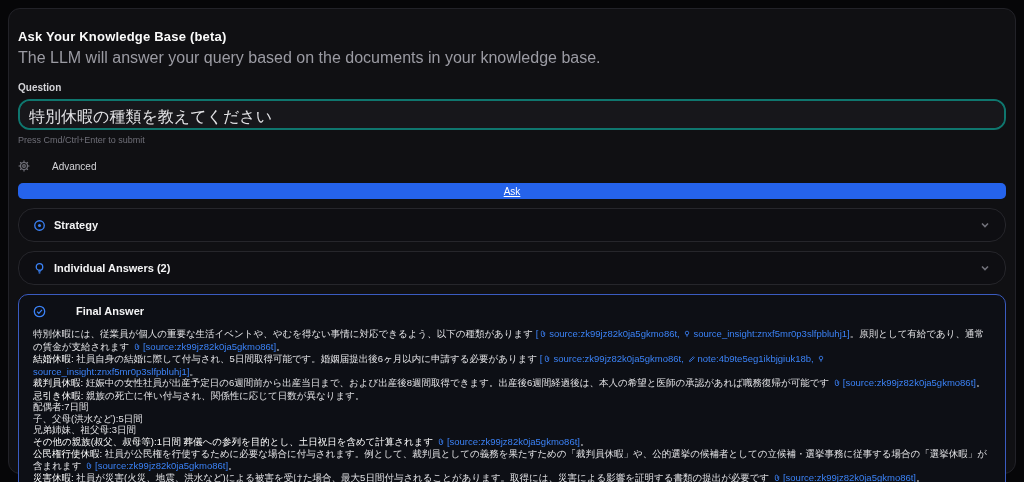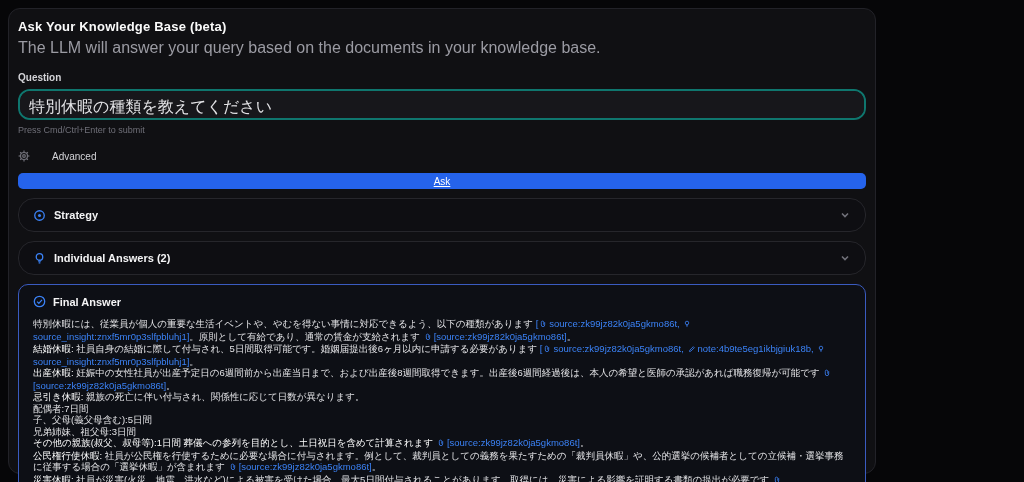--- a/index.html
+++ b/index.html
@@ -1,35 +1,35 @@
 <!DOCTYPE html>
 <html><head>
 <meta charset="utf-8">
 <style>
   * { box-sizing: border-box; margin: 0; padding: 0; }
   html,body { width:1024px; height:482px; background:#060608; font-family:"Liberation Sans","DejaVu Sans",sans-serif; overflow:hidden; }
-  .panel { position:absolute; left:8px; top:8px; width:868px; height:466px; background:#101013; border:1px solid #222228; border-radius:12px; padding:10px 9px 12px 9px; }
+  .panel { position:absolute; left:8px; top:8px; width:1008px; height:466px; background:#101013; border:1px solid #222228; border-radius:12px; padding:20px 9px 12px 9px; }
   .h1 { font-size:13px; font-weight:bold; color:#fafafa; letter-spacing:.2px; }
   .subtitle { font-size:16px; color:#9b9ba3; margin-top:5px; }
   .q-label { display:block; font-size:10px; font-weight:bold; color:#d4d4d8; margin-top:15px; }
   .q-input { display:block; width:100%; height:31px; margin-top:6px; background:#17171b; border:2px solid #0f766e; border-radius:12px; color:#e4e4e7; font-size:16px; padding:6px 9px; resize:none; outline:none; font-family:inherit; }
   .hint { font-size:9px; color:#6f6f78; margin-top:5px; }
   .models-row { display:flex; justify-content:space-between; align-items:flex-start; margin-top:13px; }
   .models-label { font-size:10px; color:#9b9ba3; }
   .badges { display:flex; gap:8px; margin-top:7px; }
   .badge { background:#27272c; color:#d4d4d8; font-size:9px; padding:3px 9px; border-radius:5px; white-space:nowrap; }
   .advanced { display:flex; align-items:center; gap:22px; color:#d4d4d8; font-size:10px; cursor:pointer; margin-top:2px; }
   .ask-btn { display:flex; align-items:center; justify-content:center; width:100%; height:16px; margin-top:11px; background:#2563eb; border:none; border-radius:5px; color:#fff; font-size:10px; cursor:pointer; font-family:inherit;text-decoration:underline; }
   .sec-card { display:flex; align-items:center; height:34px; margin-top:9px; background:#0e0e12; border:1px solid #26262b; border-radius:16px; padding:0 14px; cursor:pointer; }
   .sec-card:first-of-type { margin-top:15px; }
   .sec-title { font-size:11px; font-weight:bold; color:#f4f4f5; margin-left:8px; flex:1; }
   .icon-blue { color:#3b82f6; display:inline-flex; }
   .chev { color:#71717a; display:inline-flex; }
   .final-card { margin-top:9px; background:#0d0f15; border:1px solid #3a5bc0; border-radius:10px; padding:10px 14px 12px 14px; min-height:205px; }
-  .final-head { display:flex; align-items:center; }
+  .final-head { display:flex; align-items:flex-start;gap:23px; }
   .final-title { font-size:11px; font-weight:bold; color:#f4f4f5; margin-left:7px; }
   .fa-content { margin-top:10px; font-size:9.5px; line-height:11.5px; color:#e4e4e7; }
   .fa-line { white-space:normal; }
   .seg-b { font-weight:normal; color:#ffffff; }
   .seg-c { color:#3b82f6; cursor:pointer; }
   .cite-icon { margin:0 2px 0 1px; vertical-align:-1px; }
   svg { display:inline-block; }
 </style>
 </head>
 <body>
@@ -114,26 +114,26 @@
                 <path d="M7.1 2.7 L7.1 6.2 a2.1 2.1 0 0 1 -4.2 0 L2.9 2.9 a1.5 1.5 0 0 1 3 0 L5.9 5.9"></path>
               </svg></span>[source:zk99jz82k0ja5gkmo86t]</span><span>。</span></div>
         <div class="fa-line"><span class="seg-b">結婚休暇:</span><span> 社員自身の結婚に際して付与され、5日間取得可能です。婚姻届提出後6ヶ月以内に申請する必要があります </span><span class="seg-c">[</span><span class="seg-c"><span class="cite-icon"><svg width="8" height="8" viewBox="0 0 10 10" fill="none" stroke="currentColor" stroke-width="1">
                 <path d="M7.1 2.7 L7.1 6.2 a2.1 2.1 0 0 1 -4.2 0 L2.9 2.9 a1.5 1.5 0 0 1 3 0 L5.9 5.9"></path>
               </svg></span>source:zk99jz82k0ja5gkmo86t</span><span class="seg-c">, </span><span class="seg-c"><span class="cite-icon"><svg width="8" height="8" viewBox="0 0 10 10" fill="none" stroke="currentColor" stroke-width="1">
                 <path d="M1.9 8.2 L2.3 6.4 L6.6 2.1 L7.9 3.4 L3.6 7.7 Z"></path>
               </svg></span>note:4b9te5eg1ikbjgiuk18b</span><span class="seg-c">, </span><span class="seg-c"><span class="cite-icon"><svg width="8" height="8" viewBox="0 0 10 10" fill="none" stroke="currentColor" stroke-width="1">
                 <circle cx="5" cy="3.7" r="2.2"></circle>
                 <path d="M4 6.7 h2 M4.4 8.2 h1.2"></path>
               </svg></span>source_insight:znxf5mr0p3slfpbluhj1</span><span class="seg-c">]</span><span>。</span></div>
-        <div class="fa-line"><span class="seg-b">出産休暇:</span><span> 妊娠中の女性社員が出産予定日の6週間前から出産当日まで、および出産後8週間取得できます。出産後6週間経過後は、本人の希望と医師の承認があれば職務復帰が可能です </span><span class="seg-c"><span class="cite-icon"><svg width="8" height="8" viewBox="0 0 10 10" fill="none" stroke="currentColor" stroke-width="1">
+        <div class="fa-line"><span class="seg-b">裁判員休暇:</span><span> 妊娠中の女性社員が出産予定日の6週間前から出産当日まで、および出産後8週間取得できます。出産後6週間経過後は、本人の希望と医師の承認があれば職務復帰が可能です </span><span class="seg-c"><span class="cite-icon"><svg width="8" height="8" viewBox="0 0 10 10" fill="none" stroke="currentColor" stroke-width="1">
                 <path d="M7.1 2.7 L7.1 6.2 a2.1 2.1 0 0 1 -4.2 0 L2.9 2.9 a1.5 1.5 0 0 1 3 0 L5.9 5.9"></path>
               </svg></span>[source:zk99jz82k0ja5gkmo86t]</span><span>。</span></div>
         <div class="fa-line"><span class="seg-b">忌引き休暇:</span><span> 親族の死亡に伴い付与され、関係性に応じて日数が異なります。</span></div>
         <div class="fa-line"><span>配偶者:7日間</span></div>
-        <div class="fa-line"><span>子、父母(義父母含む):5日間</span></div>
+        <div class="fa-line"><span>子、父母(洪水など):5日間</span></div>
         <div class="fa-line"><span>兄弟姉妹、祖父母:3日間</span></div>
         <div class="fa-line"><span class="seg-b">その他の親族(叔父、叔母等):1日間 葬儀への参列を目的とし、土日祝日を含めて計算されます </span><span class="seg-c"><span class="cite-icon"><svg width="8" height="8" viewBox="0 0 10 10" fill="none" stroke="currentColor" stroke-width="1">
                 <path d="M7.1 2.7 L7.1 6.2 a2.1 2.1 0 0 1 -4.2 0 L2.9 2.9 a1.5 1.5 0 0 1 3 0 L5.9 5.9"></path>
               </svg></span>[source:zk99jz82k0ja5gkmo86t]</span><span>。</span></div>
         <div class="fa-line"><span class="seg-b">公民権行使休暇:</span><span> 社員が公民権を行使するために必要な場合に付与されます。例として、裁判員としての義務を果たすための「裁判員休暇」や、公的選挙の候補者としての立候補・選挙事務に従事する場合の「選挙休暇」が含まれます </span><span class="seg-c"><span class="cite-icon"><svg width="8" height="8" viewBox="0 0 10 10" fill="none" stroke="currentColor" stroke-width="1">
                 <path d="M7.1 2.7 L7.1 6.2 a2.1 2.1 0 0 1 -4.2 0 L2.9 2.9 a1.5 1.5 0 0 1 3 0 L5.9 5.9"></path>
               </svg></span>[source:zk99jz82k0ja5gkmo86t]</span><span>。</span></div>
         <div class="fa-line"><span class="seg-b">災害休暇:</span><span> 社員が災害(火災、地震、洪水など)による被害を受けた場合、最大5日間付与されることがあります。取得には、災害による影響を証明する書類の提出が必要です </span><span class="seg-c"><span class="cite-icon"><svg width="8" height="8" viewBox="0 0 10 10" fill="none" stroke="currentColor" stroke-width="1">
                 <path d="M7.1 2.7 L7.1 6.2 a2.1 2.1 0 0 1 -4.2 0 L2.9 2.9 a1.5 1.5 0 0 1 3 0 L5.9 5.9"></path>
               </svg></span>[source:zk99jz82k0ja5gkmo86t]</span><span>。</span></div>

